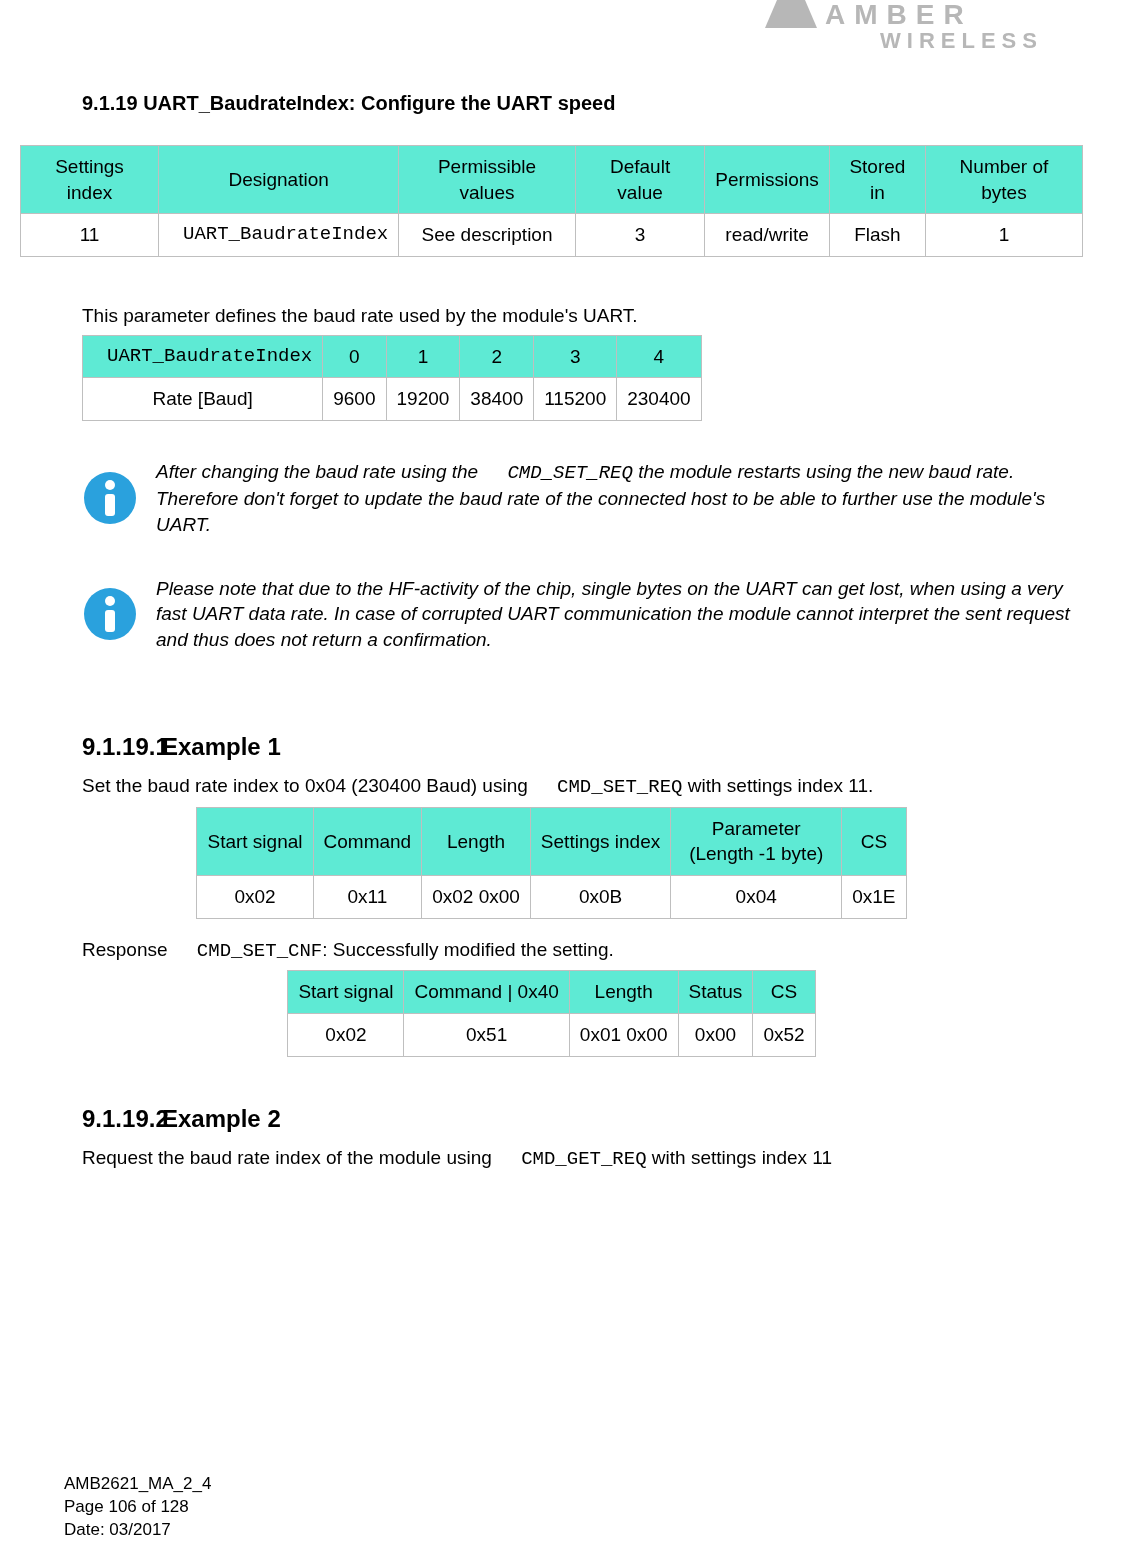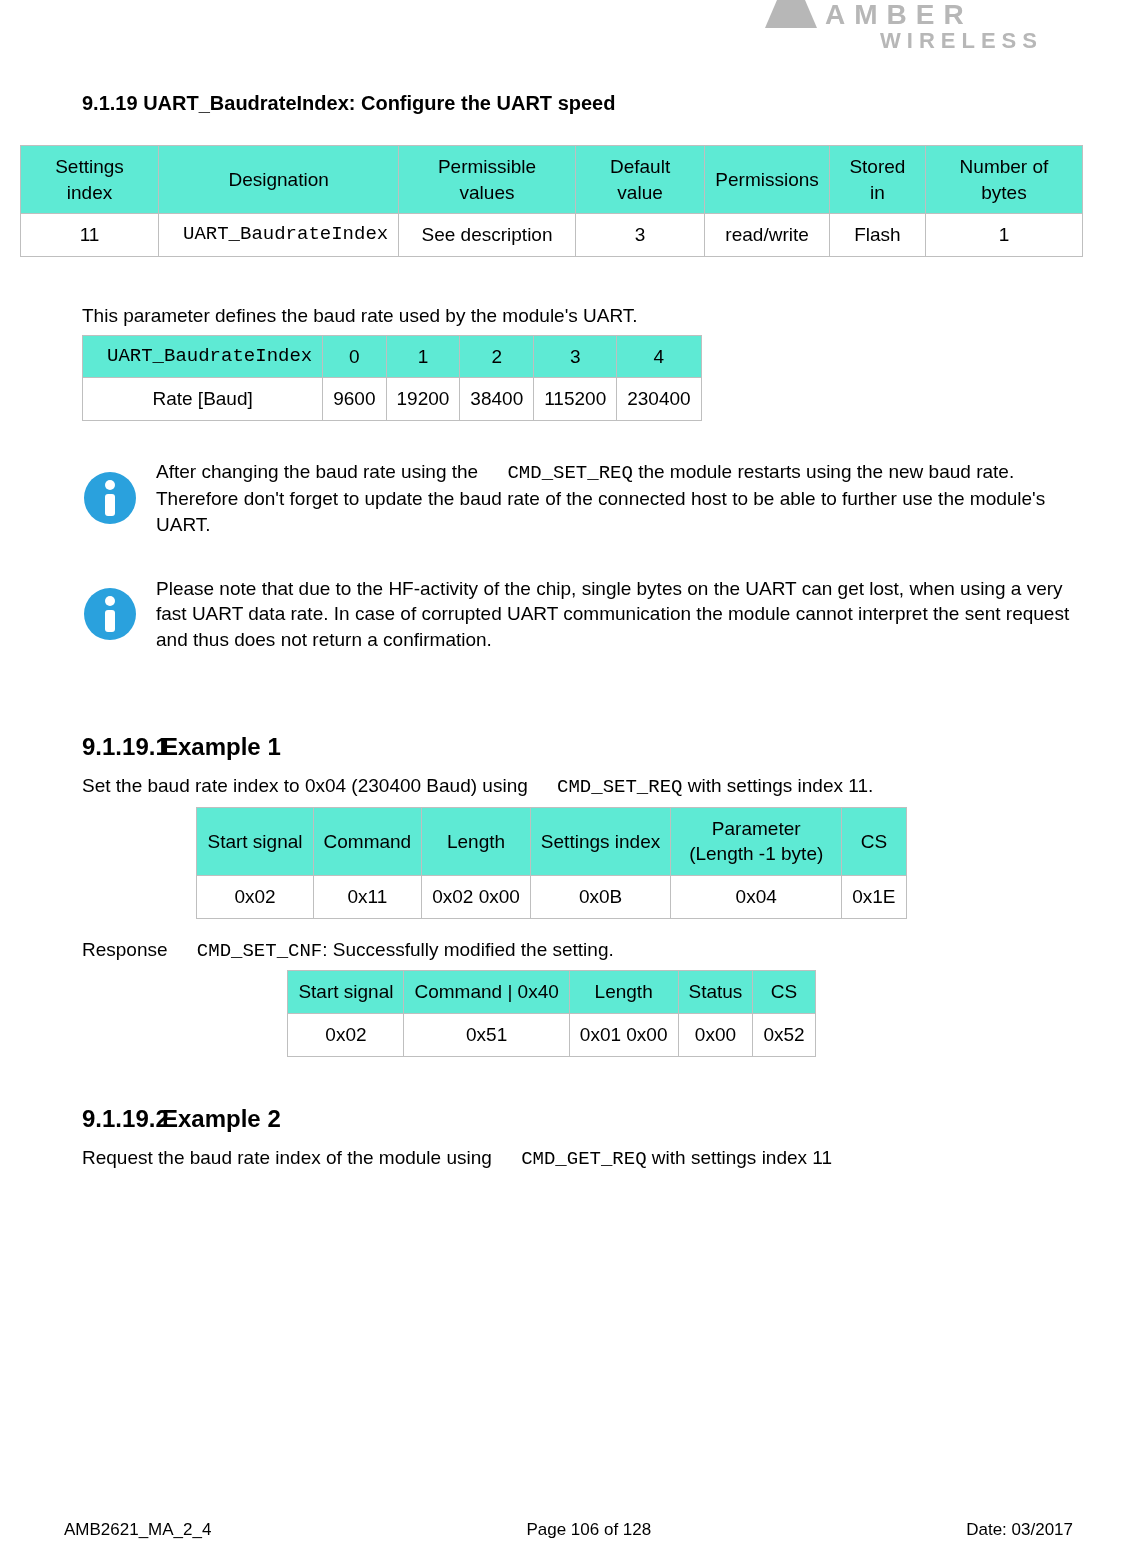--- a/index.html
+++ b/index.html
@@ -63,38 +63,40 @@
     font-family: "Courier New", Courier, monospace;
     padding-left: 24px;
   }
   .table-indent { margin-left: 62px; }
   .center-table { margin-left: auto; margin-right: auto; }
   .note-block {
     display: flex;
     align-items: center;
     margin: 38px 10px 0 62px;
     gap: 18px;
+    font-style: italic;
   }
   .note-icon {
     flex: 0 0 56px;
     width: 56px;
     height: 56px;
   }
   .note-text {
     flex: 1;
     font-size: 19px;
   }
   .footer {
     position: absolute;
     bottom: 22px;
     left: 64px;
     right: 30px;
     display: flex;
     justify-content: space-between;
     font-size: 17px;
+    flex-direction: column;
   }
   .section-gap { height: 78px; }
   .med-gap { height: 28px; }
 </style>
 </head>
 <body>
 
 <div class="page">
   <div class="logo">
     <svg viewBox="0 0 310 52" width="310" height="52">

